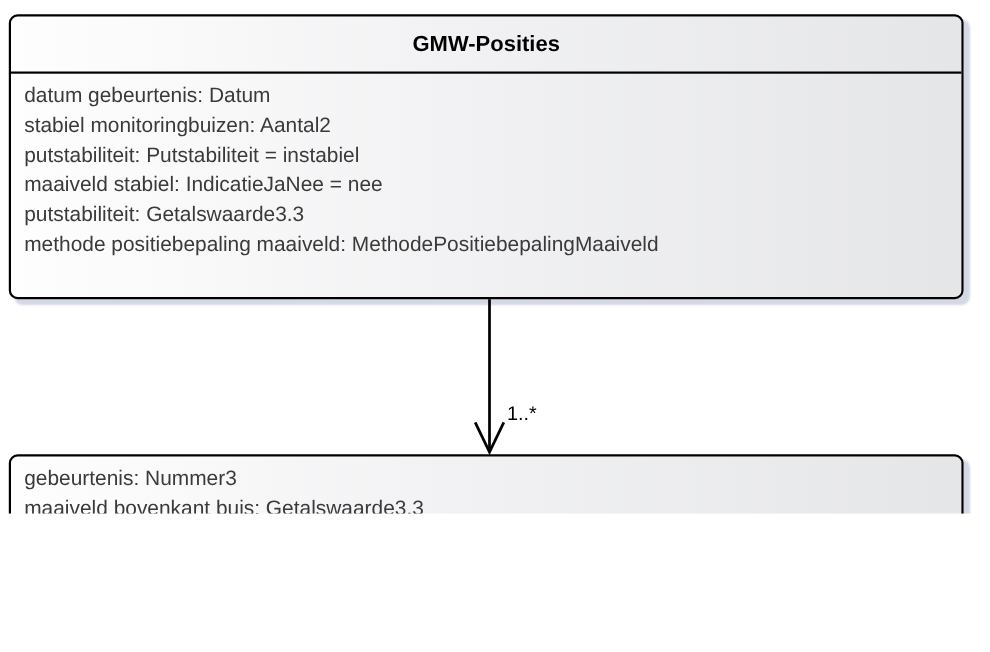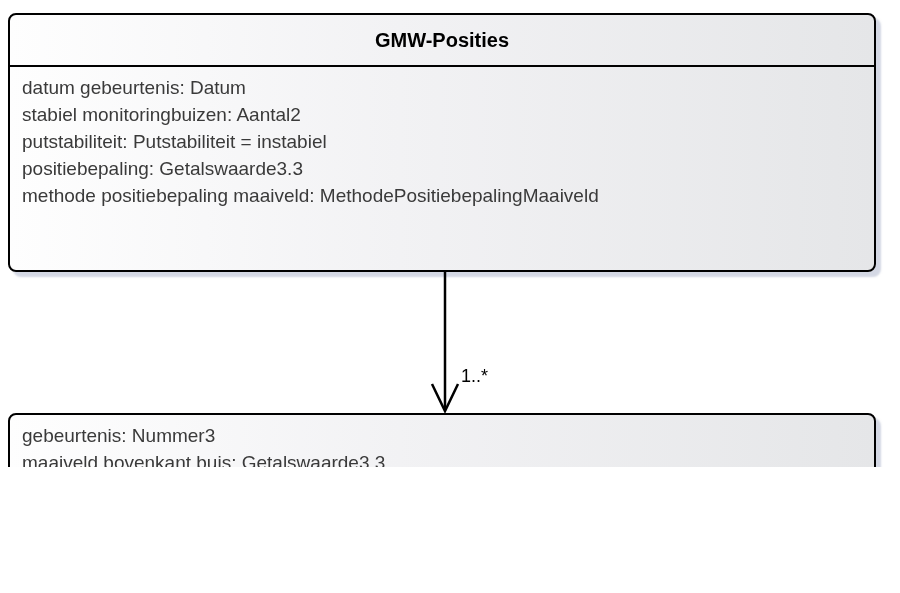--- a/index.html
+++ b/index.html
@@ -68,21 +68,22 @@
 <div class="canvas">
 
   <div class="class-box box-gmw">
     <div class="class-header">
       <span class="class-title">GMW-Posities</span>
     </div>
     <div class="class-attributes">
       <div>datum gebeurtenis: Datum</div>
       <div>stabiel monitoringbuizen: Aantal2</div>
       <div>putstabiliteit: Putstabiliteit = instabiel</div>
-      <div>positiebepaling: Getalswaarde3.3</div>
+      <div>maaiveld stabiel: IndicatieJaNee = nee</div>
+      <div>putstabiliteit: Getalswaarde3.3</div>
       <div>methode positiebepaling maaiveld: MethodePositiebepalingMaaiveld</div>
     </div>
   </div>
 
   <svg class="assoc-layer" viewBox="0 0 900 593" xmlns="http://www.w3.org/2000/svg">
     <line x1="445" y1="272" x2="445" y2="410" stroke="#000000" stroke-width="2.5"></line>
     <polyline points="432,384 445,411 458,384" fill="none" stroke="#000000" stroke-width="2.5"></polyline>
   </svg>
   <div class="multiplicity">1..*</div>
 

